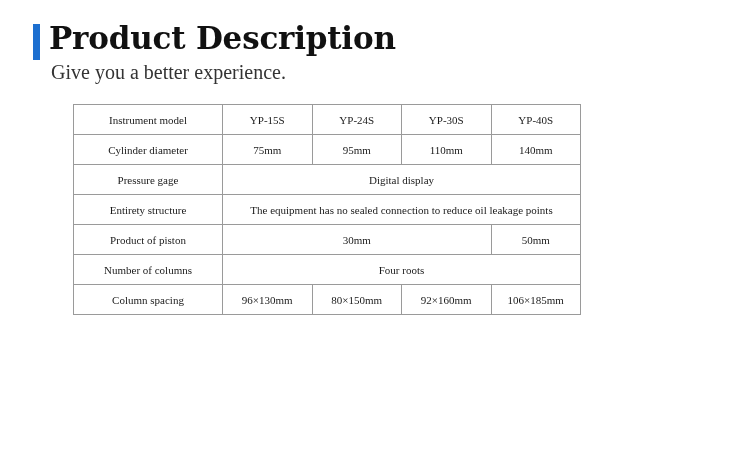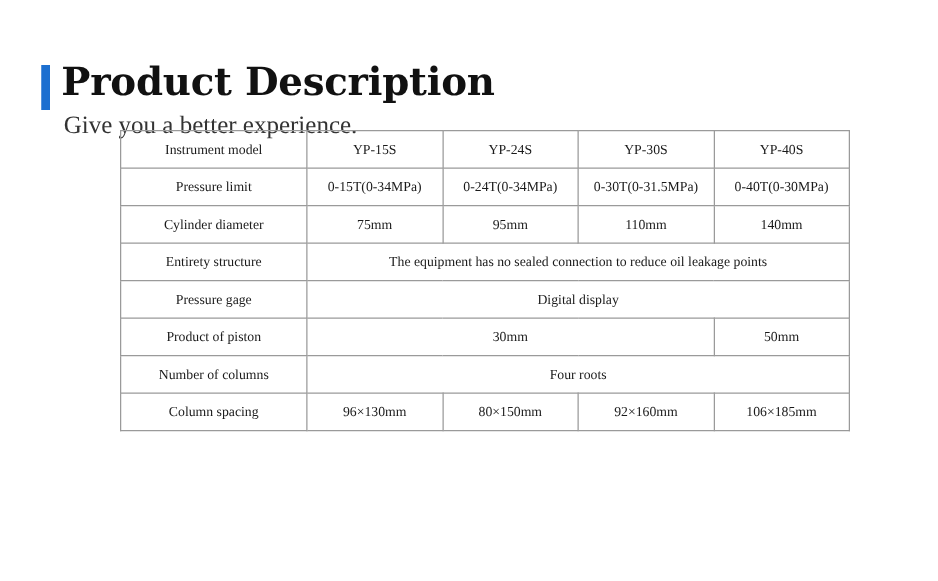--- a/index.html
+++ b/index.html
@@ -15,21 +15,21 @@
   }
   .page {
     position: relative;
     width: 750px;
     height: 465px;
     background: #ffffff;
   }
   .header {
     position: absolute;
     left: 33px;
-    top: 48px;
+    top: 20px;
     display: flex;
     align-items: flex-start;
   }
   .accent-bar {
     width: 7px;
     height: 36px;
     background: #1c6fd0;
     margin-right: 9px;
     margin-top: 4px;
   }
@@ -47,23 +47,23 @@
   }
   .subtitle {
     font-family: "Liberation Serif", serif;
     font-size: 20px;
     color: #333333;
     margin-top: 5px;
     margin-left: 2px;
   }
   table.spec {
     position: absolute;
-    left: 96px;
+    left: 73px;
     top: 104px;
-    width: 584px;
+    width: 508px;
     border-collapse: collapse;
     table-layout: fixed;
   }
   table.spec td {
     border: 1px solid #9a9a9a;
     text-align: center;
     vertical-align: middle;
     color: #1a1a1a;
     font-family: "Liberation Serif", serif;
     font-size: 11px;
@@ -99,40 +99,33 @@
   <table class="spec">
     <tbody>
         <tr>
           <td class="label">Instrument model</td>
           <td class="">YP-15S</td>
           <td class="">YP-24S</td>
           <td class="">YP-30S</td>
           <td class="">YP-40S</td>
         </tr>
         <tr>
-          <td class="label">Pressure limit</td>
-          <td class="small">0-15T(0-34MPa)</td>
-          <td class="small">0-24T(0-34MPa)</td>
-          <td class="small">0-30T(0-31.5MPa)</td>
-          <td class="small">0-40T(0-30MPa)</td>
-        </tr>
-        <tr>
           <td class="label">Cylinder diameter</td>
           <td class="">75mm</td>
           <td class="">95mm</td>
           <td class="">110mm</td>
           <td class="">140mm</td>
         </tr>
         <tr>
+          <td class="label">Pressure gage</td>
+          <td colspan="4" class="wide-text">Digital display</td>
+        </tr>
+        <tr>
           <td class="label">Entirety structure</td>
           <td colspan="4" class="wide-text">The equipment has no sealed connection to reduce oil leakage points</td>
-        </tr>
-        <tr>
-          <td class="label">Pressure gage</td>
-          <td colspan="4" class="wide-text">Digital display</td>
         </tr>
         <tr>
           <td class="label">Product of piston</td>
           <td colspan="3" class="wide-text">30mm</td>
           <td class="">50mm</td>
         </tr>
         <tr>
           <td class="label">Number of columns</td>
           <td colspan="4" class="wide-text">Four roots</td>
         </tr>

